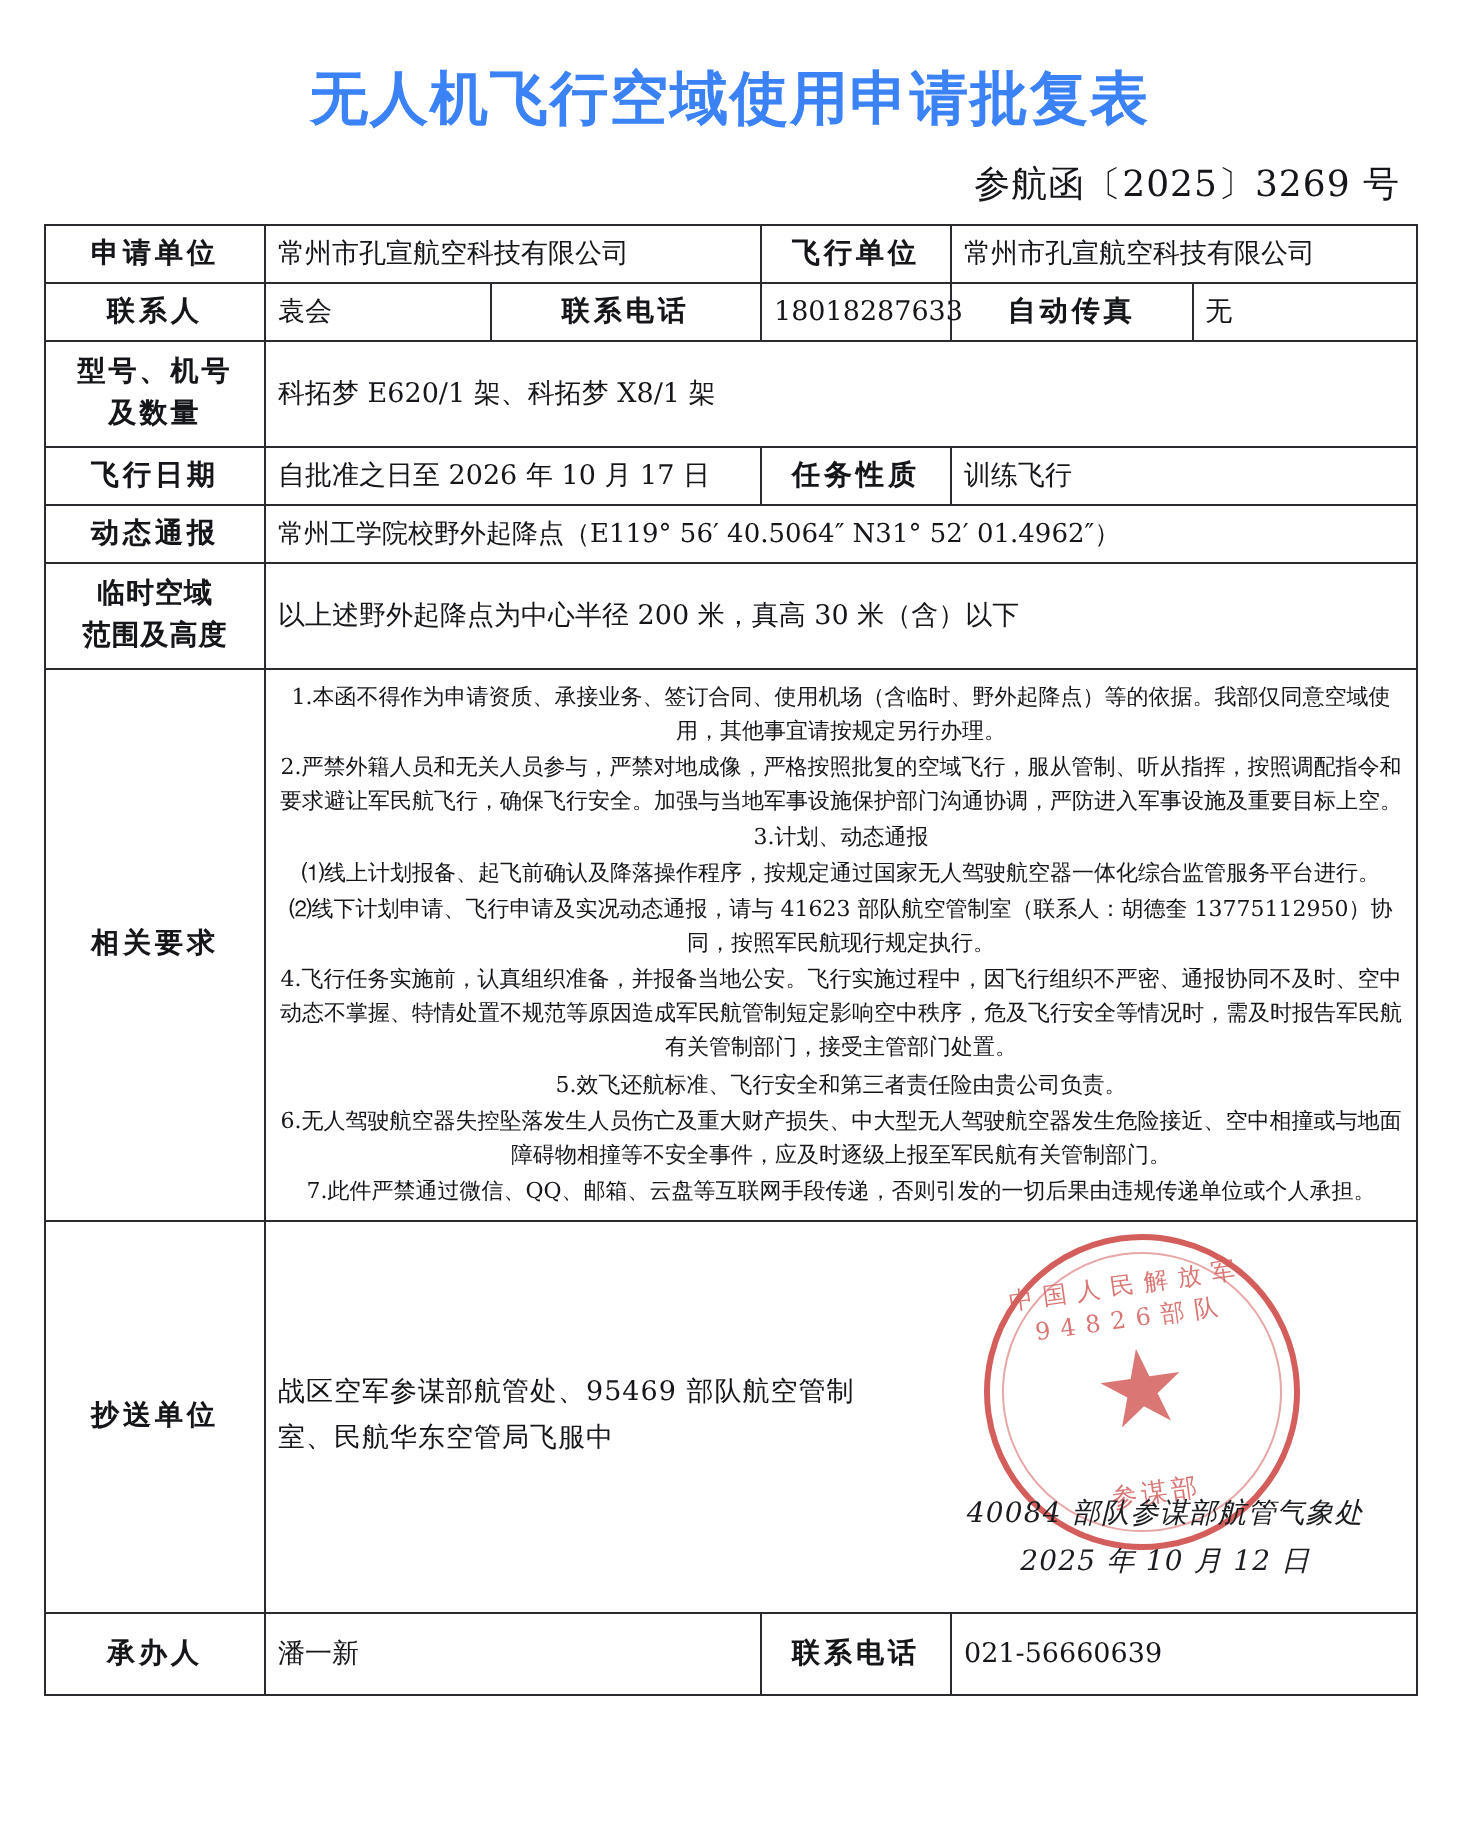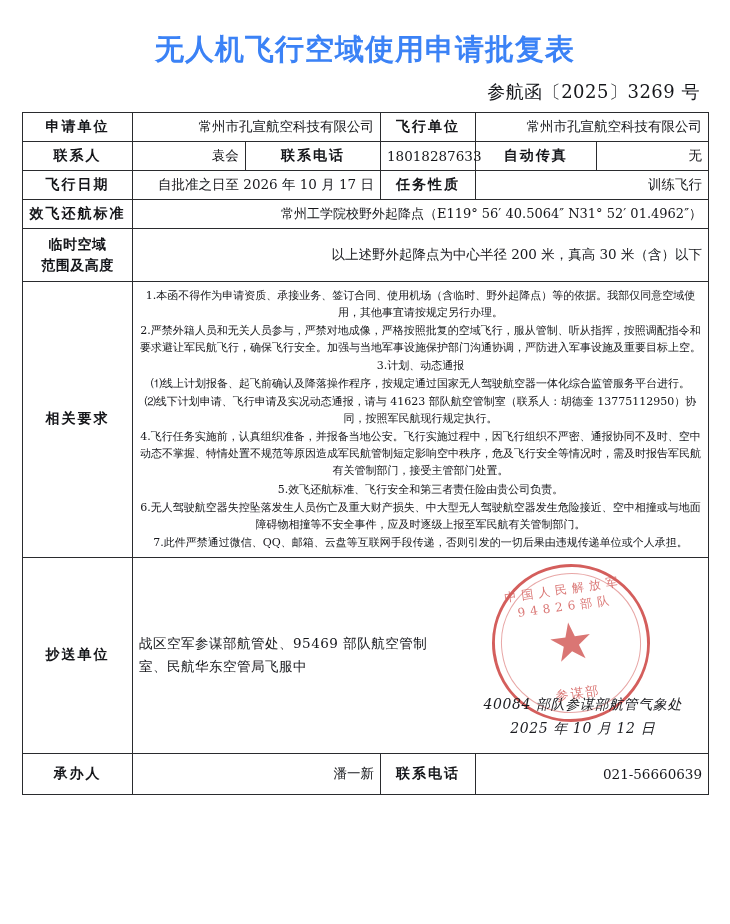--- a/index.html
+++ b/index.html
@@ -53,21 +53,21 @@
     vertical-align: middle;
   }
   .lbl {
     text-align: center;
     font-weight: bold;
     letter-spacing: 2px;
     white-space: nowrap;
     font-size: 14px;
   }
   .val {
-    text-align: right;
+    text-align: left;
     font-size: 13.5px;
   }
   .lbl-multi {
     text-align: center;
     font-weight: bold;
     letter-spacing: 1.5px;
     line-height: 1.5;
     font-size: 14px;
   }
   .req-cell {
@@ -201,27 +201,34 @@
             <tbody>
                 <tr>
               <td class="lbl" style="border:none;width:52%">自动传真</td>
               <td class="val" style="border:none;border-left:1px solid #2a2b2e;width:48%">无</td>
             </tr>
           </tbody>
             </table>
         </td>
       </tr>
       <tr>
+        <td class="lbl-multi">
+          <div>型号、机号</div>
+          <div>及数量</div>
+        </td>
+        <td class="val" colspan="3">科拓梦 E620/1 架、科拓梦 X8/1 架</td>
+      </tr>
+      <tr>
         <td class="lbl">飞行日期</td>
         <td class="val">自批准之日至 2026 年 10 月 17 日</td>
         <td class="lbl">任务性质</td>
         <td class="val">训练飞行</td>
       </tr>
       <tr>
-        <td class="lbl">效飞还航标准</td>
+        <td class="lbl">动态通报</td>
         <td class="val" colspan="3" style="font-size:13px">常州工学院校野外起降点（E119° 56′ 40.5064″ N31° 52′ 01.4962″）</td>
       </tr>
       <tr>
         <td class="lbl-multi" style="letter-spacing:0.5px">
           <div>临时空域</div>
           <div>范围及高度</div>
         </td>
         <td class="val" colspan="3">以上述野外起降点为中心半径 200 米，真高 30 米（含）以下</td>
       </tr>
       <tr>

